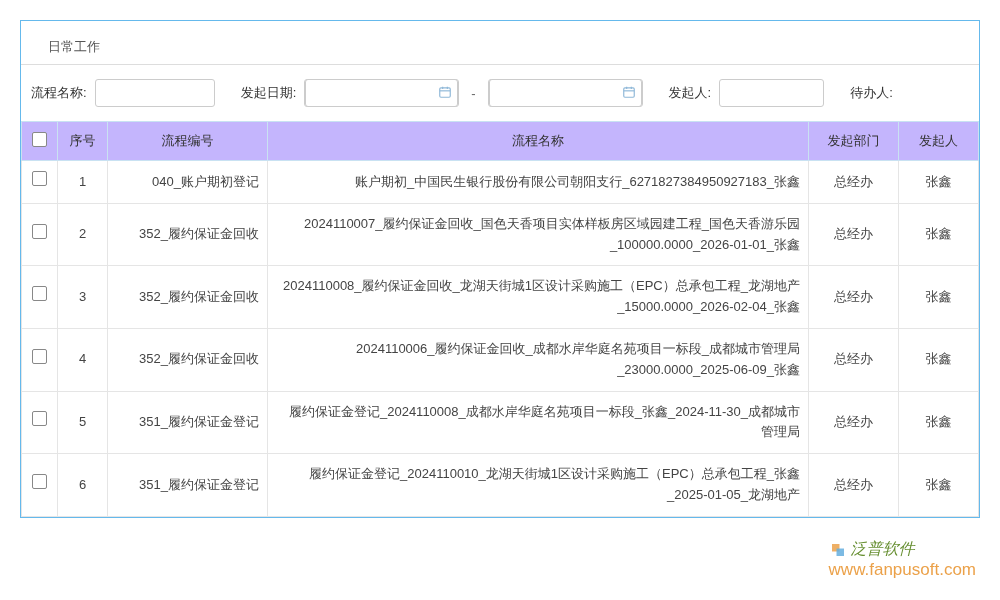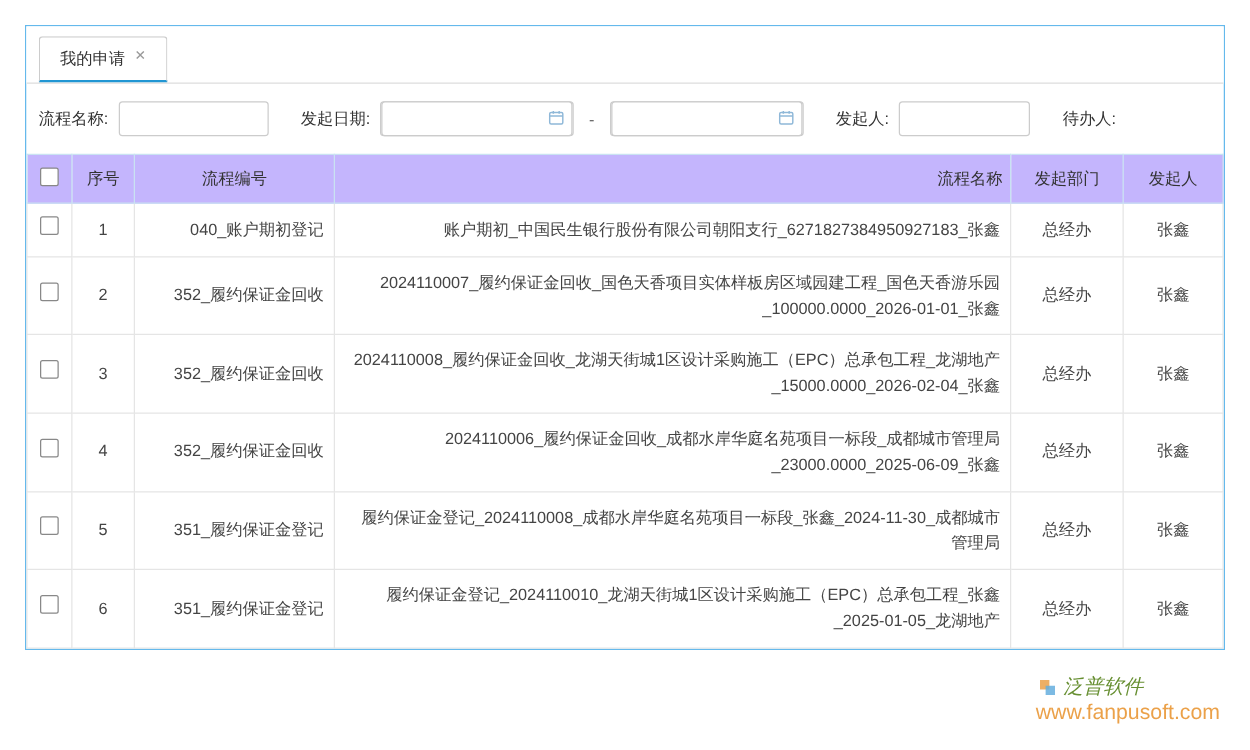--- a/index.html
+++ b/index.html
@@ -116,21 +116,21 @@
       font-size: 13px;
       color: #444;
       line-height: 1.6;
     }
     .table td.left {
       text-align: right;
     }
     .table .col-check { width: 36px; }
     .table .col-seq { width: 50px; }
     .table .col-code { width: 160px; }
-    .table .col-name { width: auto; text-align: right; }
+    .table .col-name { width: auto; }
     .table .col-dept { width: 90px; }
     .table .col-person { width: 80px; }
     .checkbox {
       width: 15px;
       height: 15px;
       border: 1.5px solid #888;
       border-radius: 2px;
       display: inline-block;
       background: #fff;
     }
@@ -161,23 +161,22 @@
       color: #e8912a;
       font-size: 17px;
     }
   </style>
 </head>
 <body>
 
 <div class="container">
 
   <div class="tabs">
-    <div class="tab active">
-      <span>我的申请</span>
-      <span class="close">✕</span>
+    <div class="tab">
+      <span>日常工作</span>
     </div>
   </div>
 
   <div class="filter-bar">
     <label>流程名称:</label>
     <input type="text" class="input-name" value="" style="">
 
     <label style="margin-left:18px">发起日期:</label>
     <div class="date-group">
       <input type="text" value="" style="">

